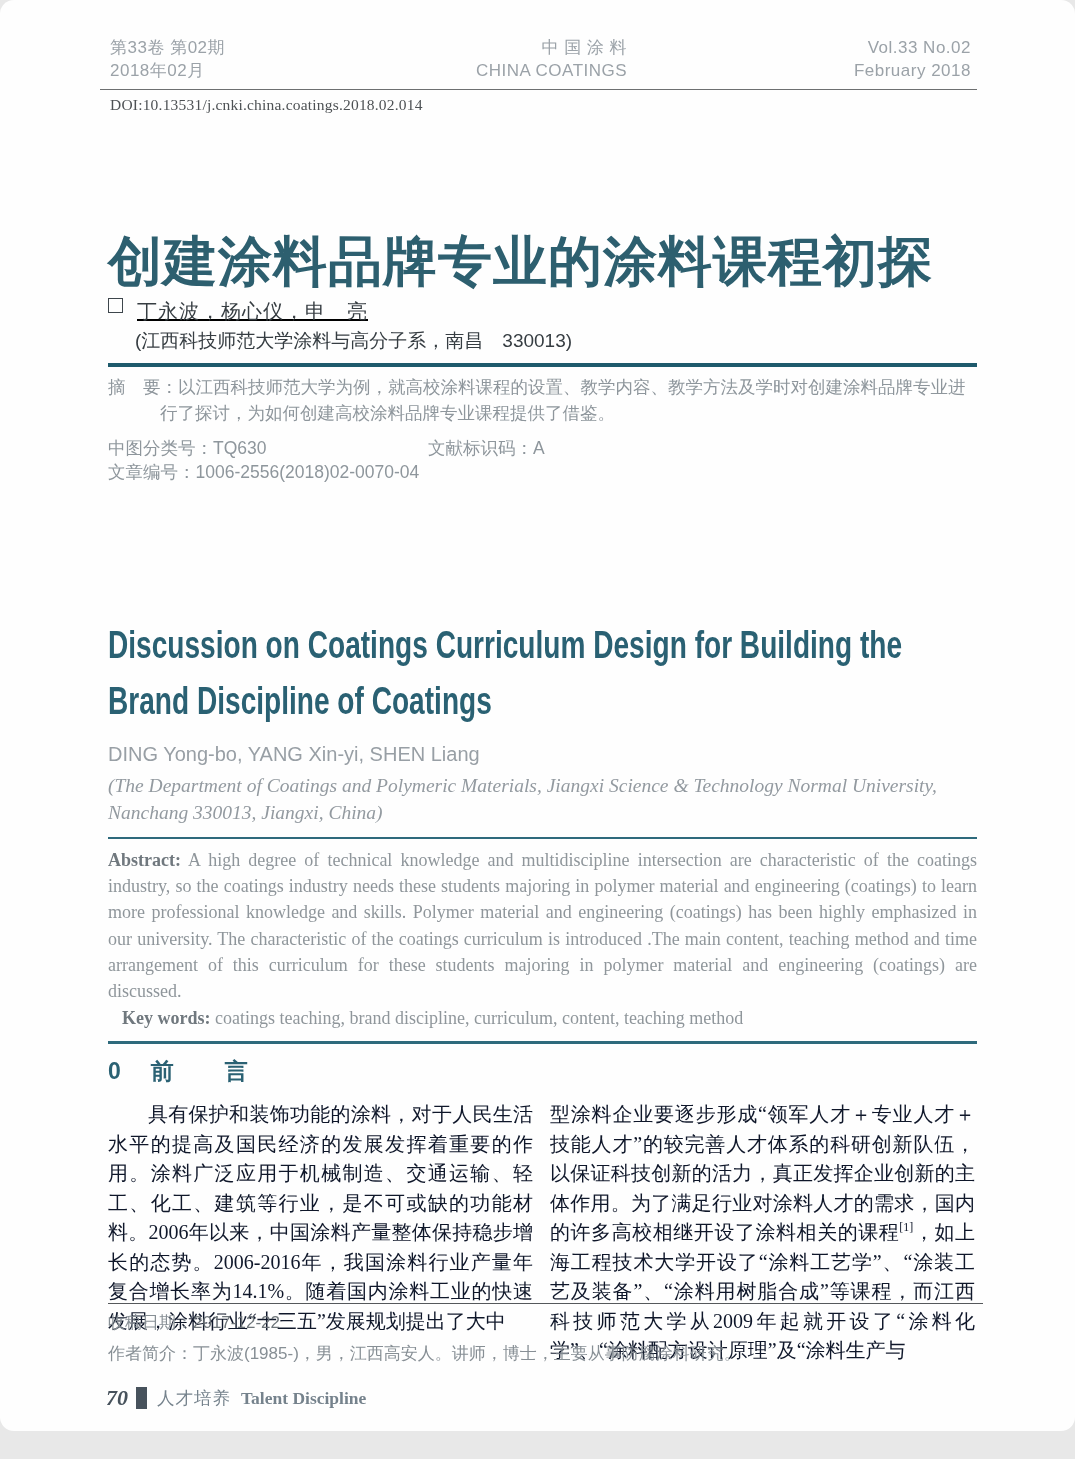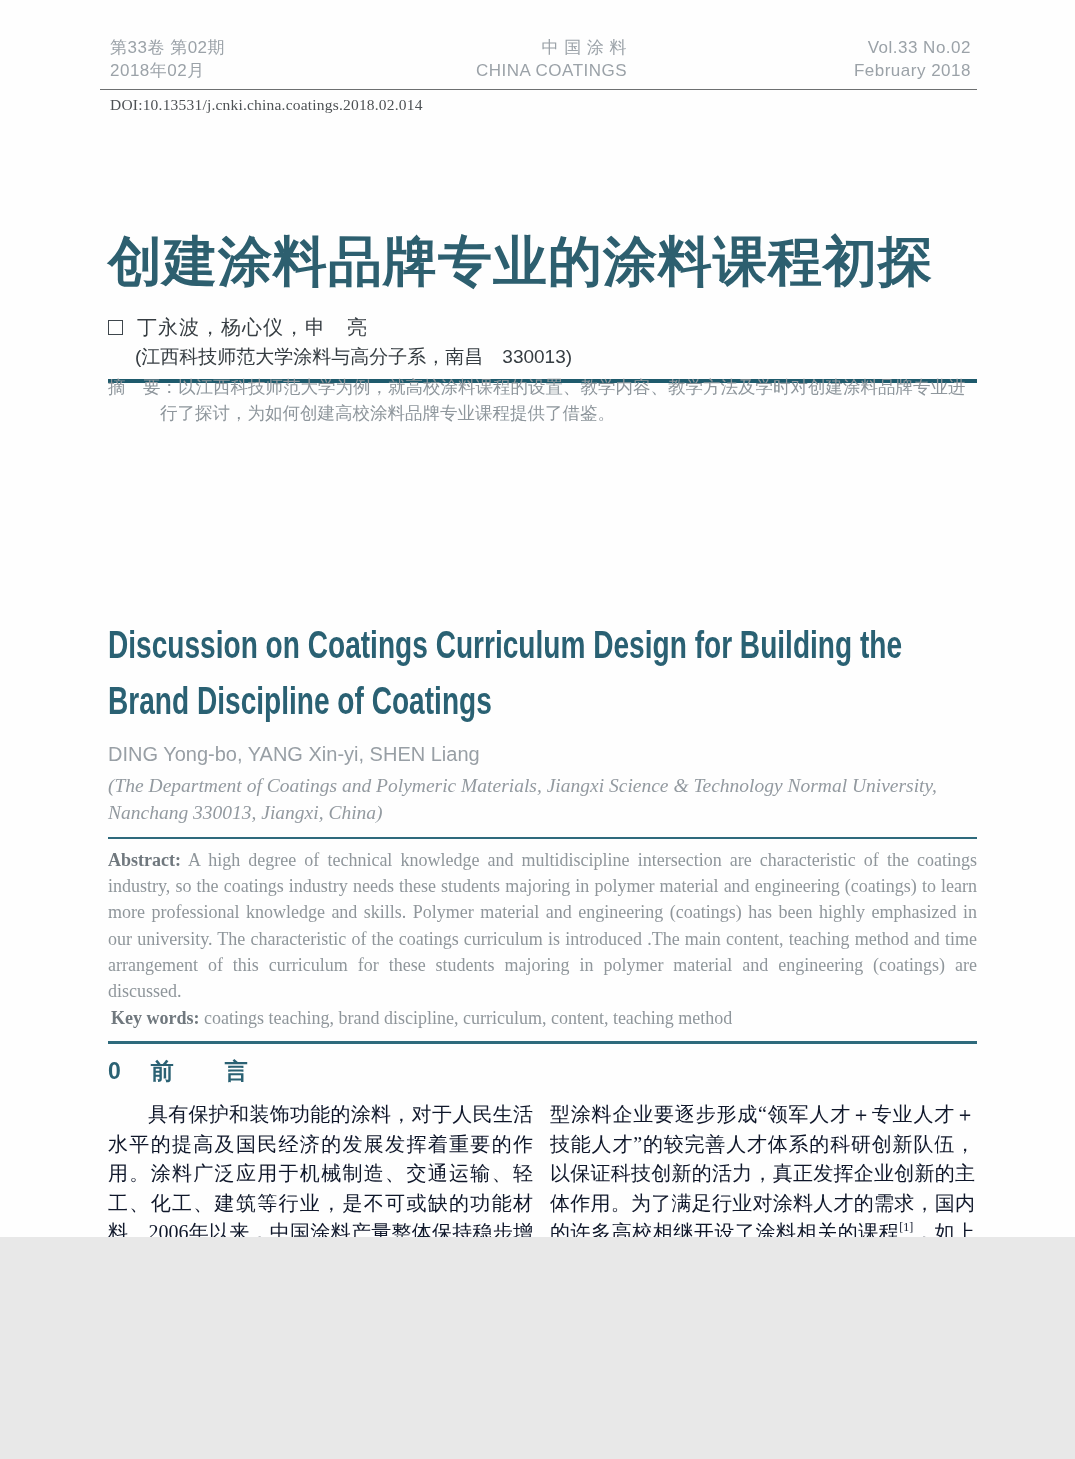--- a/index.html
+++ b/index.html
@@ -1,40 +1,41 @@
 <!DOCTYPE html>
 <html><head>
 <meta charset="utf-8">
 <style>
   html,body{margin:0;padding:0;background:#e8e8e8;}
   .page{
     position:relative;
-    width:1075px;height:1237px;
+    width:1075px;height:1431px;
     margin:0 auto;
     background:#fefefe;
     overflow:hidden;
     font-family:"Liberation Sans",sans-serif;
+    border-radius:14px;
   }
   .abs{position:absolute;left:100px;right:98px;}
 
   
   #masthead-block{top:36px;}
   .masthead{display:flex;justify-content:space-between;align-items:flex-start;
     padding:0 6px 7px 10px;border-bottom:1px solid #6d6f70;}
   .mh-col{font-size:17px;line-height:23px;color:#9ba2a8;letter-spacing:.5px;}
   .mh-center{text-align:right;margin-left:24px;}
   .mh-right{text-align:right;}
   .doi{margin:6px 0 0 10px;font-size:15.5px;color:#4d5154;
     font-family:"Liberation Serif",serif;letter-spacing:.2px;}
 
   
   #title-block{top:232px;left:108px;right:98px;}
   .title-zh{font-size:54px;line-height:58px;font-weight:bold;color:#2d5f6f;
     letter-spacing:1px;margin:0;}
-  .authors-line{display:flex;align-items:center;margin-top:24px;}
+  .authors-line{display:flex;align-items:flex-start;margin-top:8px;text-decoration:underline;}
   .author-marker{width:13px;height:13px;border:1.5px solid #3e464c;margin-right:14px;flex:none;}
   .authors-zh{font-size:20px;color:#363d42;letter-spacing:1px;}
   .affil-zh{margin:3px 0 0 27px;font-size:19px;color:#363d42;}
   .rule-thick{margin-top:9px;height:4px;background:#1e5a6c;}
 
   
   #cn-abstract-block{top:374px;left:108px;right:100px;color:#8e969c;}
   .abs-zh{font-size:17.5px;line-height:26px;padding-left:52px;text-indent:-52px;margin:0;}
   .kw-zh{font-size:17.5px;line-height:26px;margin-top:4px;}
   .meta-row{margin-top:10px;font-size:17.5px;}
@@ -46,21 +47,21 @@
   #en-block{top:617px;left:108px;right:98px;}
   .title-en-line{font-size:39px;line-height:56px;font-weight:bold;color:#2a6173;
     white-space:nowrap;transform:scaleX(.72);transform-origin:0 50%;}
   .authors-en{margin-top:14px;font-size:20px;color:#989fa5;}
   .affil-en{margin-top:6px;font-size:19.5px;line-height:27px;
     font-family:"Liberation Serif",serif;font-style:italic;color:#939aa0;}
   .rule-thin{margin-top:11px;height:2px;background:#2e6a7c;}
   .abs-en{margin:8px 0 0 0;font-size:18px;line-height:26.2px;text-align:justify;
     font-family:"Liberation Serif",serif;color:#8f969b;}
   .abs-en b,.kw-en b{color:#70787e;}
-  .kw-en{margin:1px 0 0 3px;font-size:18px;line-height:26px;
+  .kw-en{margin:1px 0 0 14px;font-size:18px;line-height:26px;
     font-family:"Liberation Serif",serif;color:#8f969b;}
   .rule-mid{margin-top:10px;height:3px;background:#2e6a7c;}
 
   
   #body-block{top:1056px;left:108px;right:100px;}
   .section-head{display:flex;align-items:baseline;font-size:23px;font-weight:bold;
     color:#2a6173;}
   .section-num{margin-right:30px;}
   .section-title{letter-spacing:14px;}
   .columns{display:flex;gap:17px;margin-top:13px;}
@@ -114,20 +115,25 @@
     <div class="authors-line">
       <span class="author-marker"></span>
       <span class="authors-zh">丁永波，杨心仪，申　亮</span>
     </div>
     <div class="affil-zh">(江西科技师范大学涂料与高分子系，南昌　330013)</div>
     <div class="rule-thick"></div>
   </div>
 
   <div class="abs" id="cn-abstract-block">
     <p class="abs-zh"><span>摘　要：</span><span>以江西科技师范大学为例，就高校涂料课程的设置、教学内容、教学方法及学时对创建涂料品牌专业进行了探讨，为如何创建高校涂料品牌专业课程提供了借鉴。</span></p>
+    <div class="meta-row">
+      <span class="meta-item meta-1"><span>中图分类号：</span><span>TQ630</span></span>
+      <span class="meta-item meta-2"><span>文献标识码：</span><span>A</span></span>
+      <span class="meta-item meta-3"><span>文章编号：</span><span>1006-2556(2018)02-0070-04</span></span>
+    </div>
   </div>
 
   <div class="abs" id="en-block">
     <div class="title-en-line">Discussion on Coatings Curriculum Design for Building the</div>
     <div class="title-en-line">Brand Discipline of Coatings</div>
     <div class="authors-en">DING Yong-bo, YANG Xin-yi, SHEN Liang</div>
     <div class="affil-en">(The Department of Coatings and Polymeric Materials, Jiangxi Science &amp; Technology Normal University, Nanchang 330013, Jiangxi, China)</div>
     <div class="rule-thin"></div>
     <p class="abs-en"><b>Abstract:</b><span> A high degree of technical knowledge and multidiscipline intersection are characteristic of the coatings industry, so the coatings industry needs these students majoring in polymer material and engineering (coatings) to learn more professional knowledge and skills. Polymer material and engineering (coatings) has been highly emphasized in our university. The characteristic of the coatings curriculum is introduced .The main content, teaching method and time arrangement of this curriculum for these students majoring in polymer material and engineering (coatings) are discussed.</span></p>
     <p class="kw-en"><b>Key words:</b><span> coatings teaching, brand discipline, curriculum, content, teaching method</span></p>

